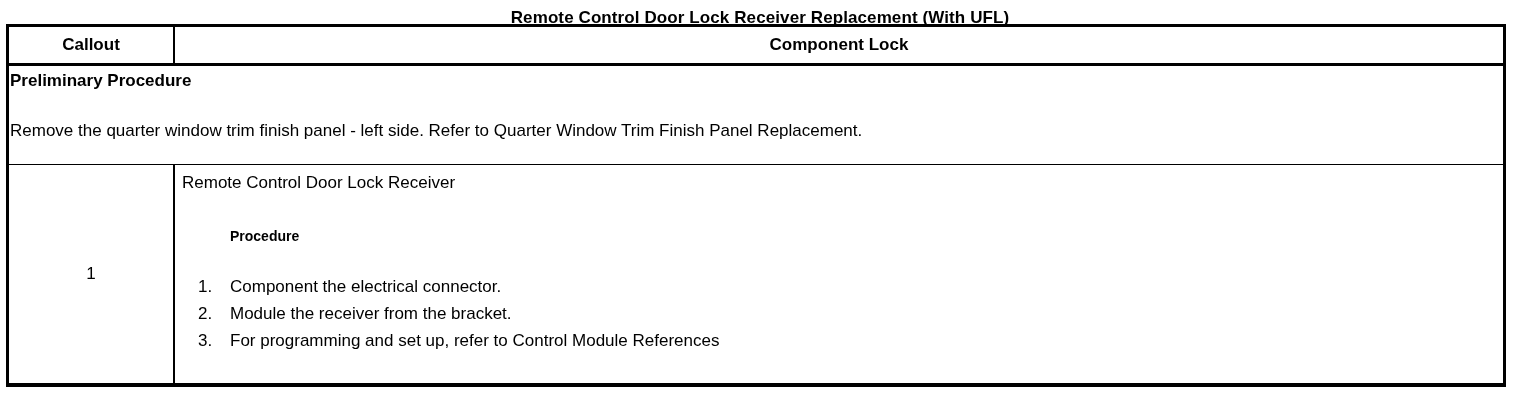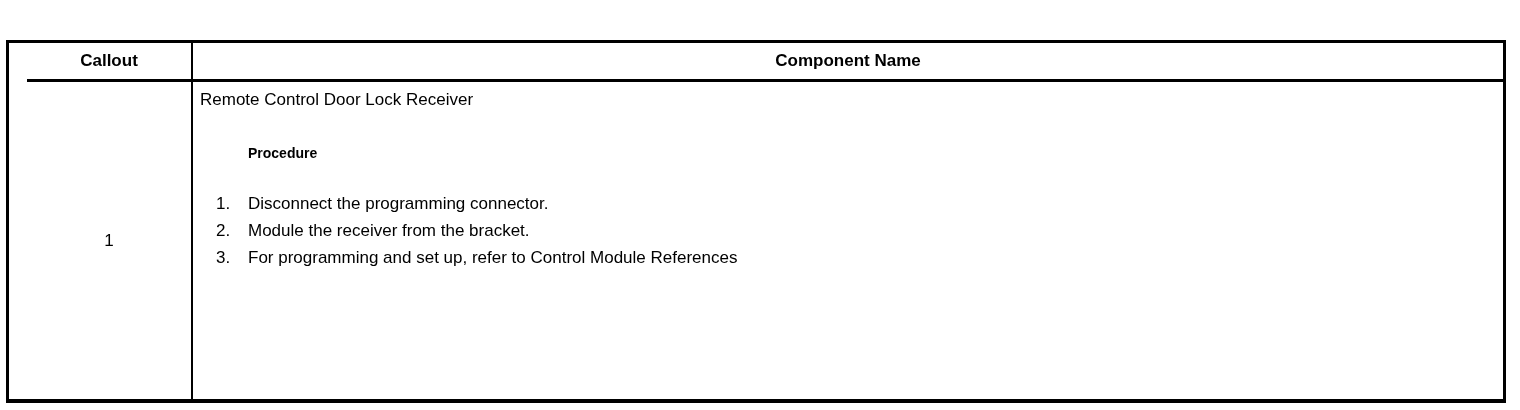--- a/index.html
+++ b/index.html
@@ -27,27 +27,26 @@
     font-size: 17px;
     font-weight: bold;
     line-height: 1;
     padding-top: 9px;
     letter-spacing: 0.1px;
   }
 
   .table-wrap {
     position: absolute;
     left: 6px;
-    top: 40px;
+    top: 24px;
     width: 1500px;
     height: 363px;
     box-sizing: border-box;
     border: 3px solid #000000;
     border-bottom-width: 4px;
-    padding-left: 18px;
   }
 
   table.spec {
     width: 100%;
     height: 100%;
     border-collapse: collapse;
     table-layout: fixed;
     font-size: 17px;
   }
 
@@ -144,44 +143,53 @@
     position: absolute;
     left: 16px;
     top: 0;
   }
 </style>
 </head>
 <body>
 
 <div class="page">
 
+  <div class="doc-title">Remote Control Door Lock Receiver Replacement (With UFL)</div>
 
   <div class="table-wrap">
     <table class="spec">
       <colgroup>
         <col class="c-callout">
         <col class="c-name">
       </colgroup>
       <thead>
         <tr class="hdr-row">
           <th class="callout-h">Callout</th>
-          <th class="name-h">Component Name</th>
+          <th class="name-h">Component Lock</th>
         </tr>
       </thead>
       <tbody>
+        <tr class="prelim-row">
+          <td colspan="2">
+            <div class="prelim-inner">
+              <p class="prelim-title">Preliminary Procedure</p>
+              <p class="prelim-text">Remove the quarter window trim finish panel - left side. Refer to Quarter Window Trim Finish Panel Replacement.</p>
+            </div>
+          </td>
+        </tr>
         <tr class="item-row">
           <td class="callout-c">1</td>
           <td class="name-c">
             <div class="name-inner">
               <p class="comp-name">Remote Control Door Lock Receiver</p>
               <p class="proc-head">Procedure</p>
               <ol class="steps">
                 <li>
                   <span class="step-num">1.</span>
-                  <span class="step-text">Disconnect the programming connector.</span>
+                  <span class="step-text">Component the electrical connector.</span>
                 </li>
                 <li>
                   <span class="step-num">2.</span>
                   <span class="step-text">Module the receiver from the bracket.</span>
                 </li>
                 <li>
                   <span class="step-num">3.</span>
                   <span class="step-text">For programming and set up, refer to Control Module References</span>
                 </li>
               </ol>

